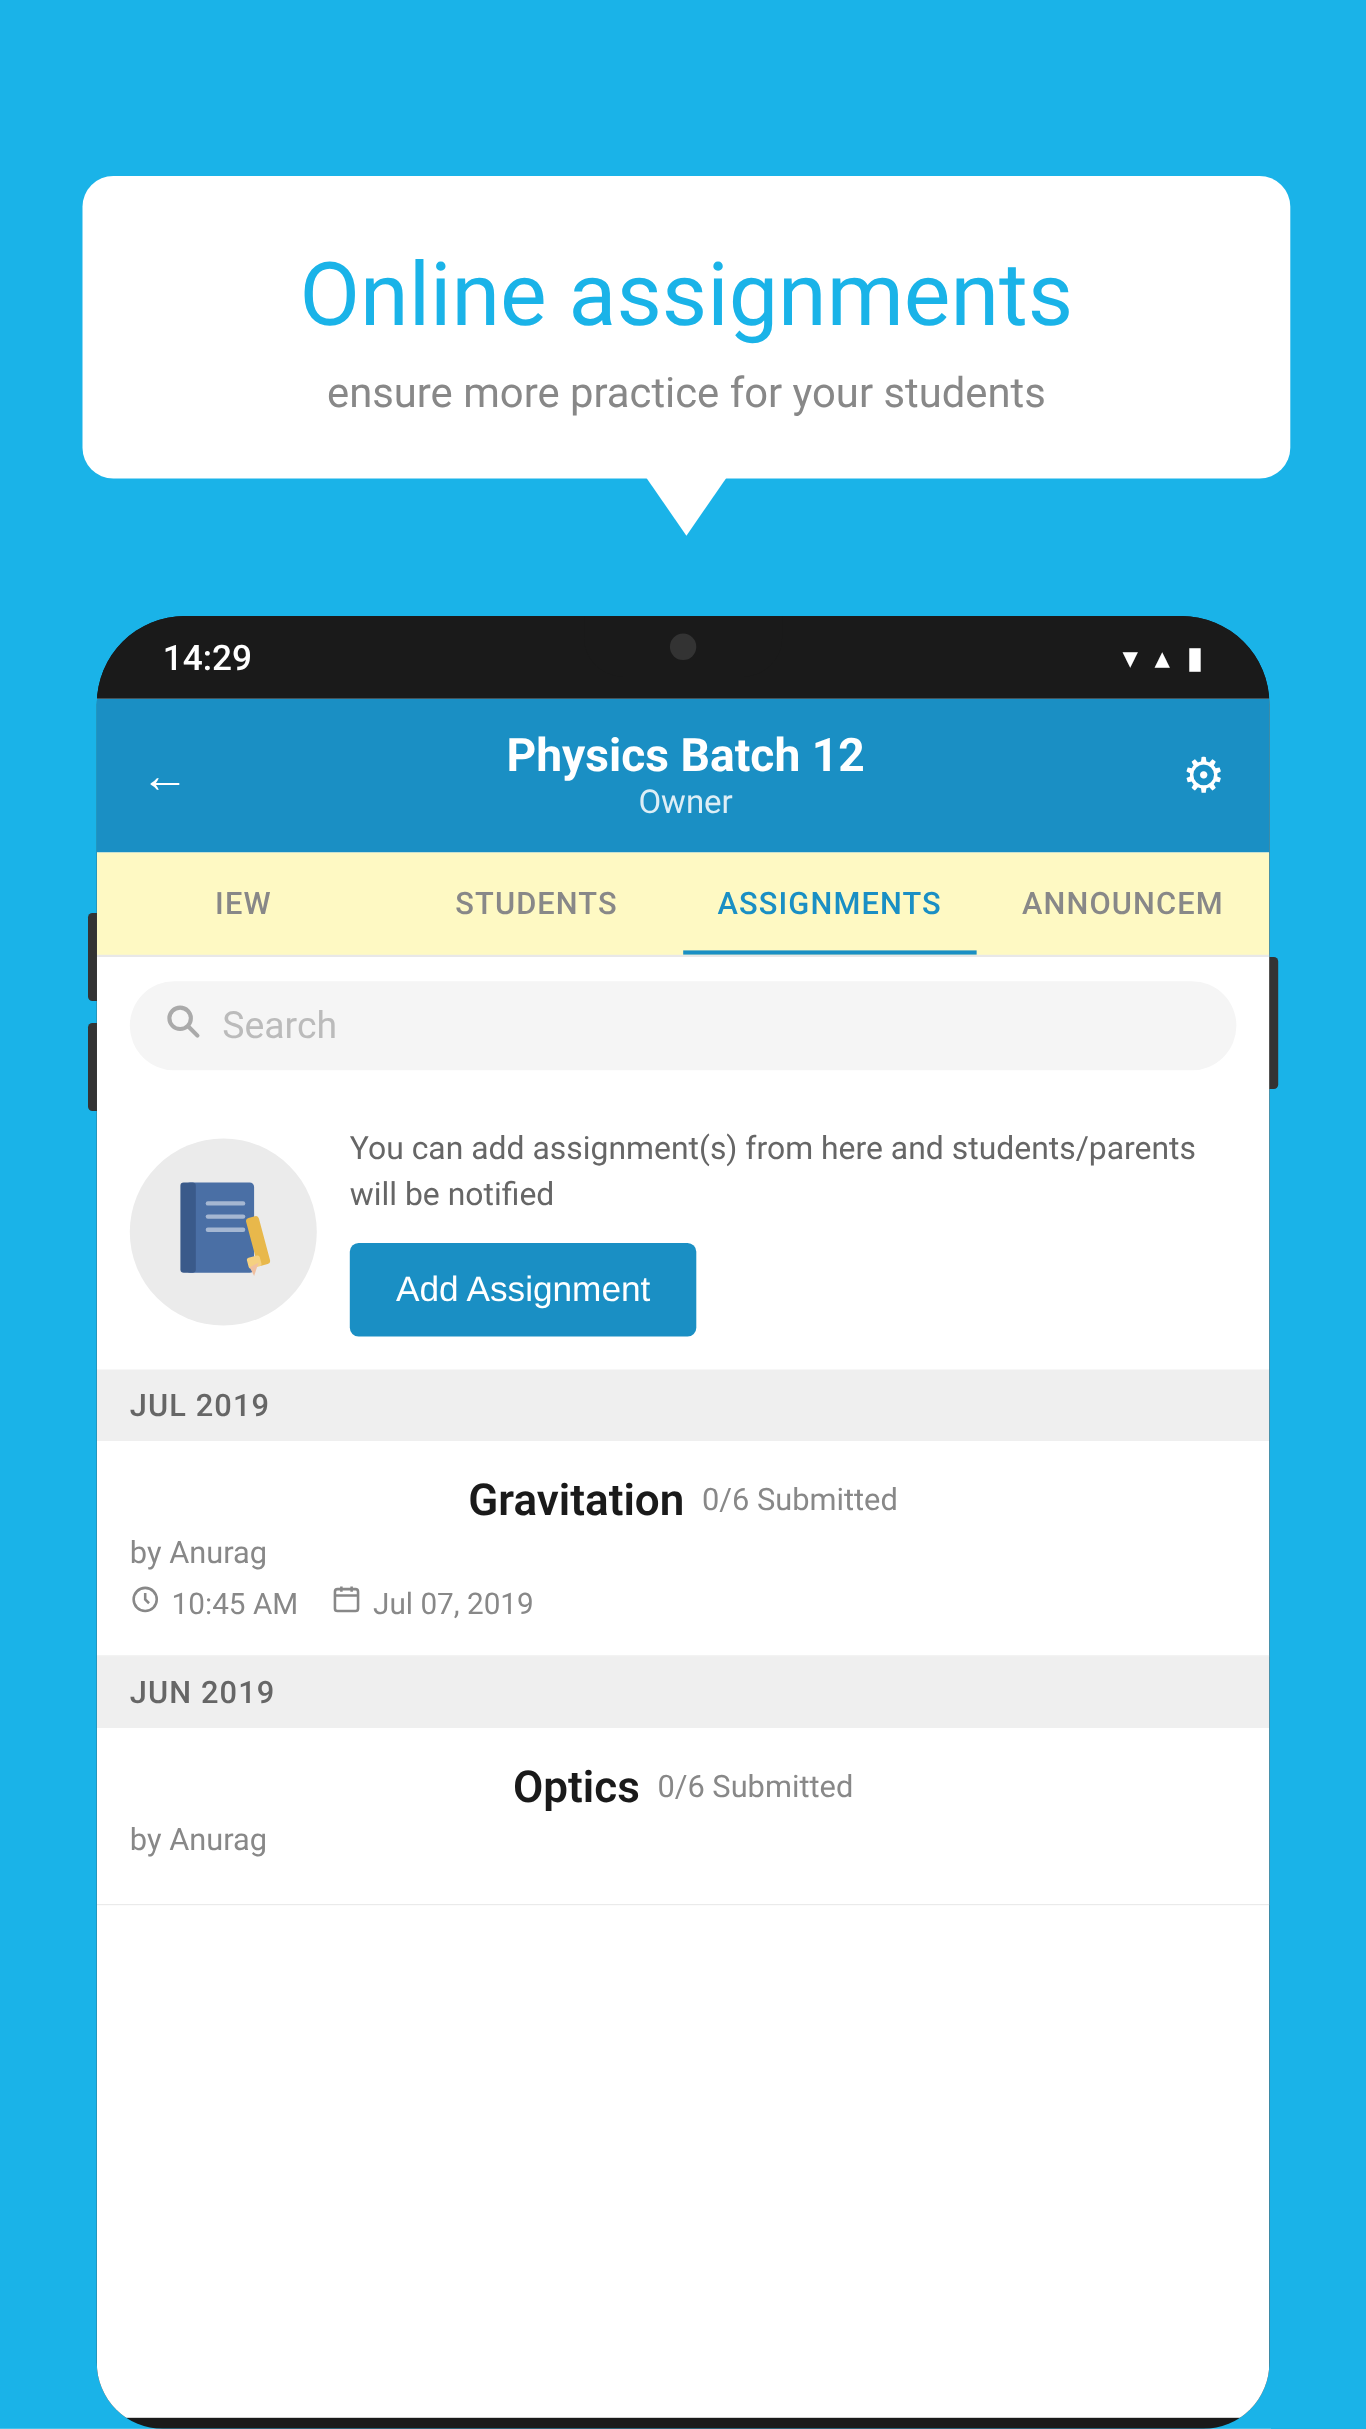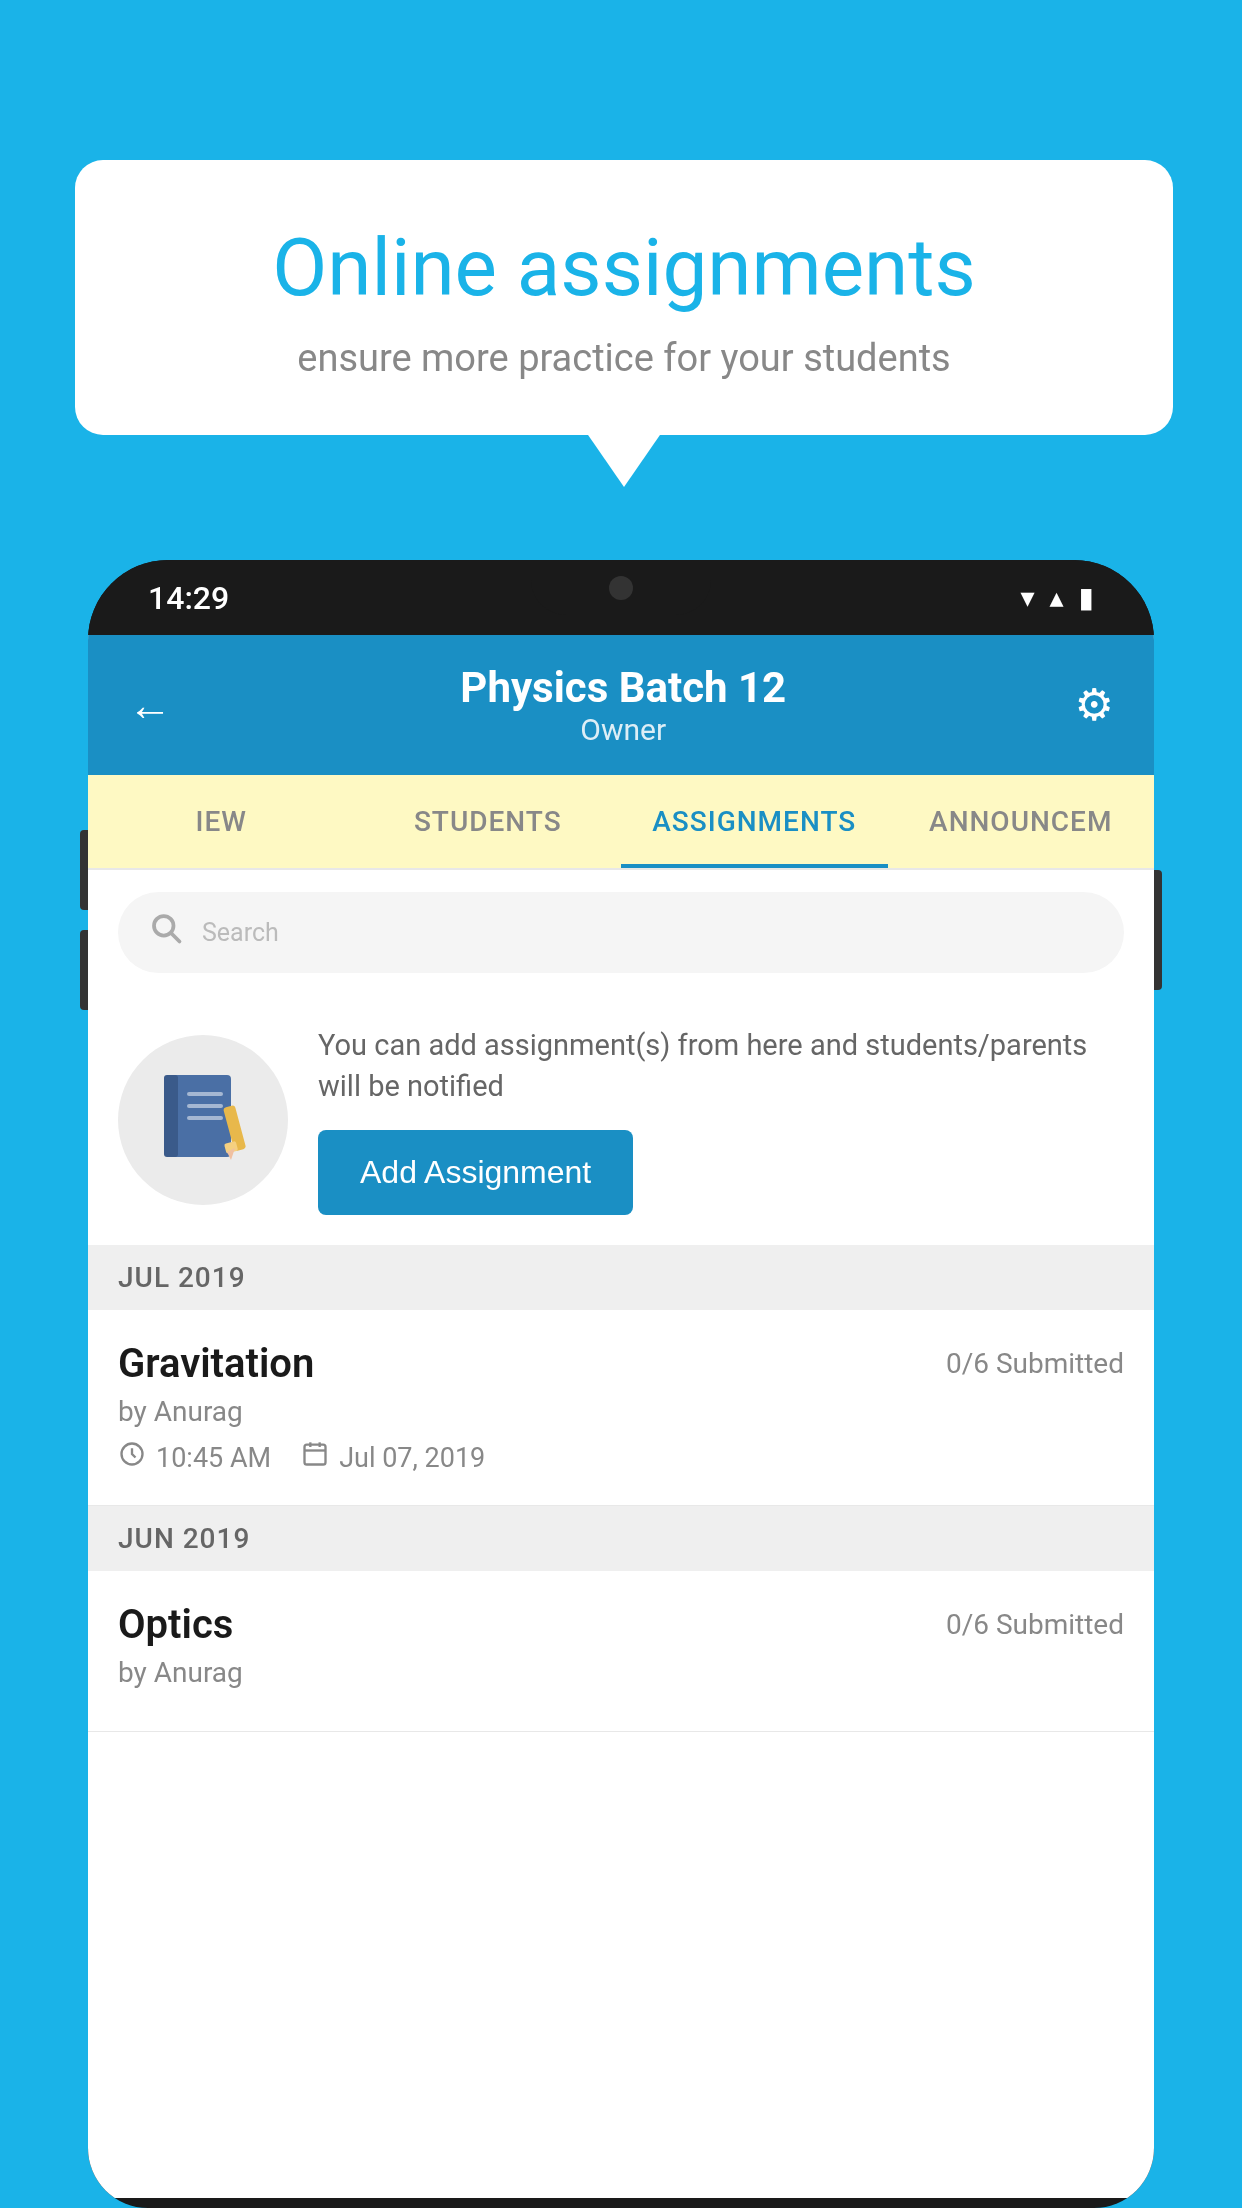--- a/index.html
+++ b/index.html
@@ -188,21 +188,21 @@
       display: flex;
       align-items: center;
       padding: 18px 30px;
       gap: 18px;
     }
     .search-icon-svg {
       color: #aaa;
       font-size: 36px;
     }
     .search-placeholder {
-      font-size: 25px;
+      font-size: 34px;
       color: #bbb;
     }
 
     
     .promo-section {
       display: flex;
       align-items: center;
       padding: 30px 30px;
       gap: 30px;
       background: white;
@@ -248,21 +248,21 @@
     }
 
     
     .assignment-item {
       background: white;
       padding: 30px 30px;
       border-bottom: 1px solid #e8e8e8;
     }
     .assignment-row-top {
       display: flex;
-      justify-content: space-between;
+      justify-content: center;
       align-items: center;
       margin-bottom: 8px;
       gap: 16px;
     }
     .assignment-name {
       font-size: 40px;
       font-weight: 600;
       color: #1a1a1a;
     }
     .assignment-submitted {

